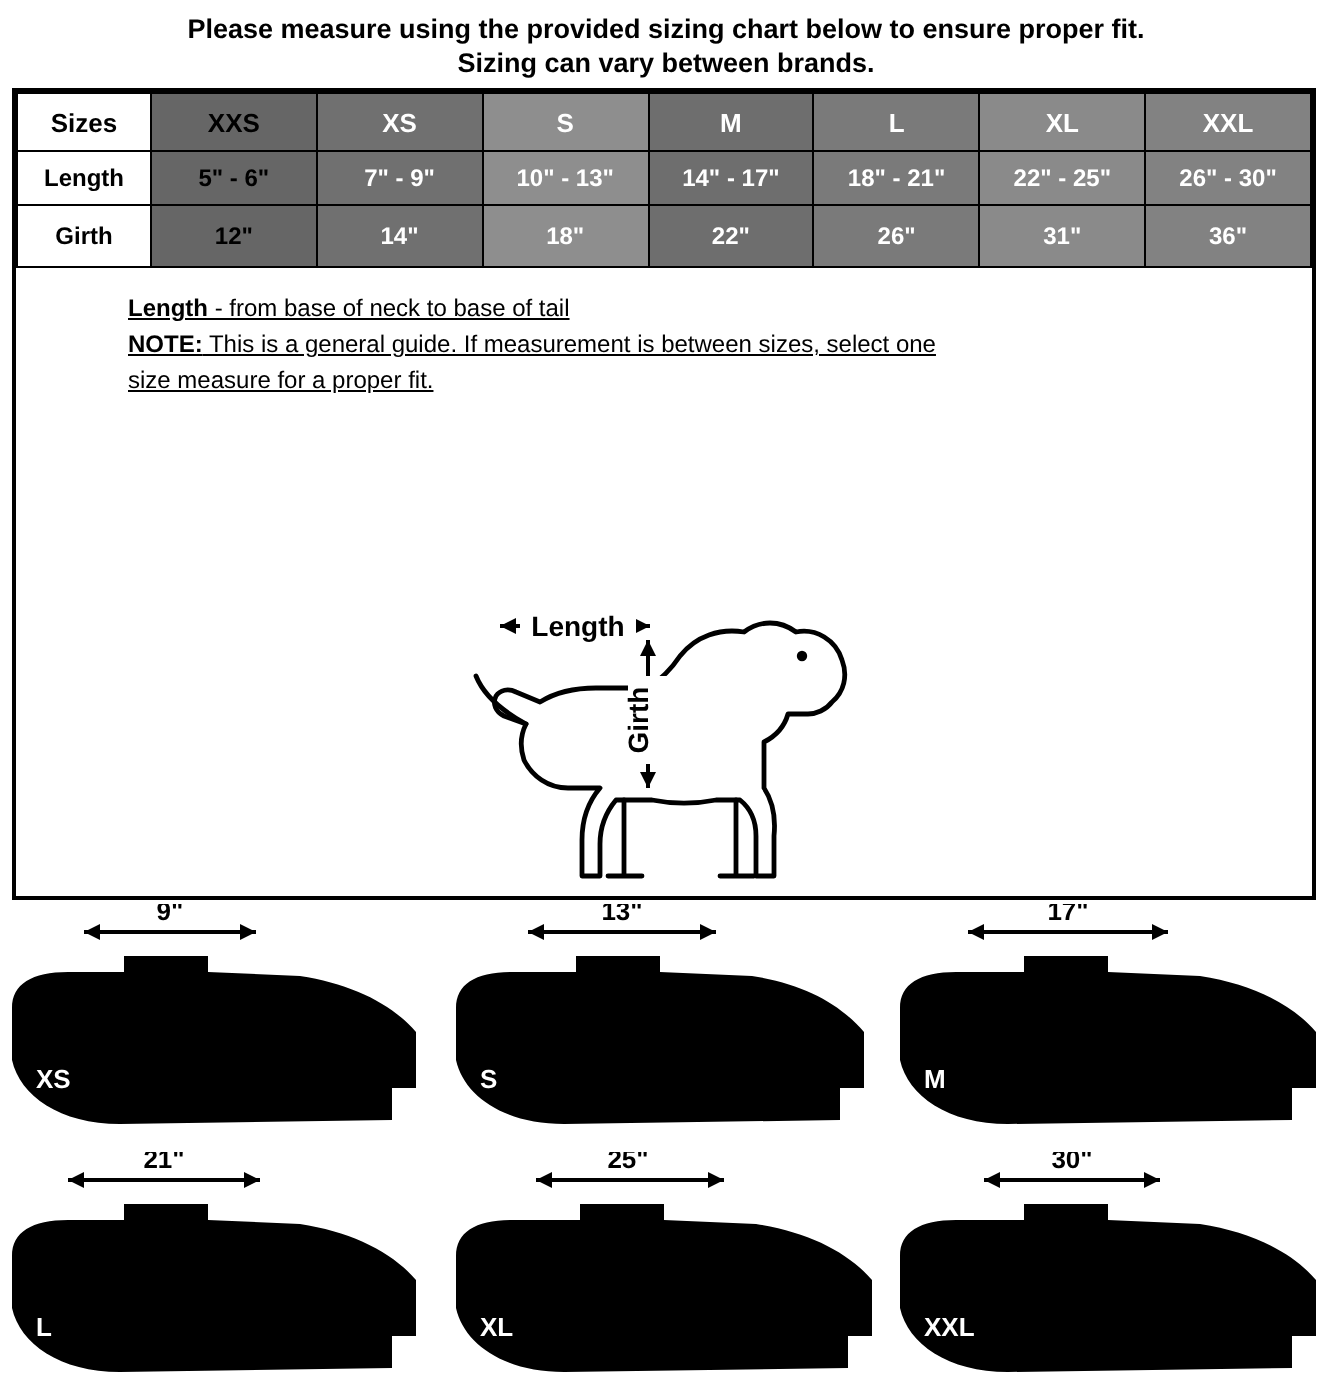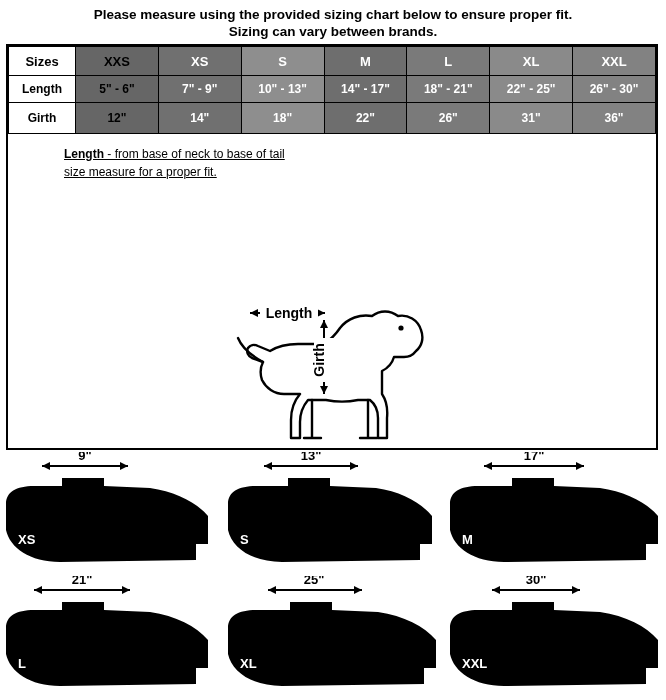--- a/index.html
+++ b/index.html
@@ -156,20 +156,21 @@
         <td class="c4">22"</td>
         <td class="c5">26"</td>
         <td class="c6">31"</td>
         <td class="c7">36"</td>
       </tr>
     </tbody>
       </table>
 
     <div class="guide">
       <p><b>Length</b><span> - from base of neck to base of tail</span></p>
+      <p><b>NOTE:</b><span> This is a general guide.  If measurement is between sizes, select one</span></p>
       <p>size measure for a proper fit.</p>
     </div>
 
     <div class="dog-wrap">
       <svg width="250" height="145" viewBox="0 0 250 145">
 
         <path d="M132 30 C140 20 152 16 164 18 C172 12 182 12 190 18
                  C200 16 210 22 213 32 C216 40 214 48 208 53
                  C205 57 200 59 196 59 L186 59
                  C184 66 180 70 174 73

